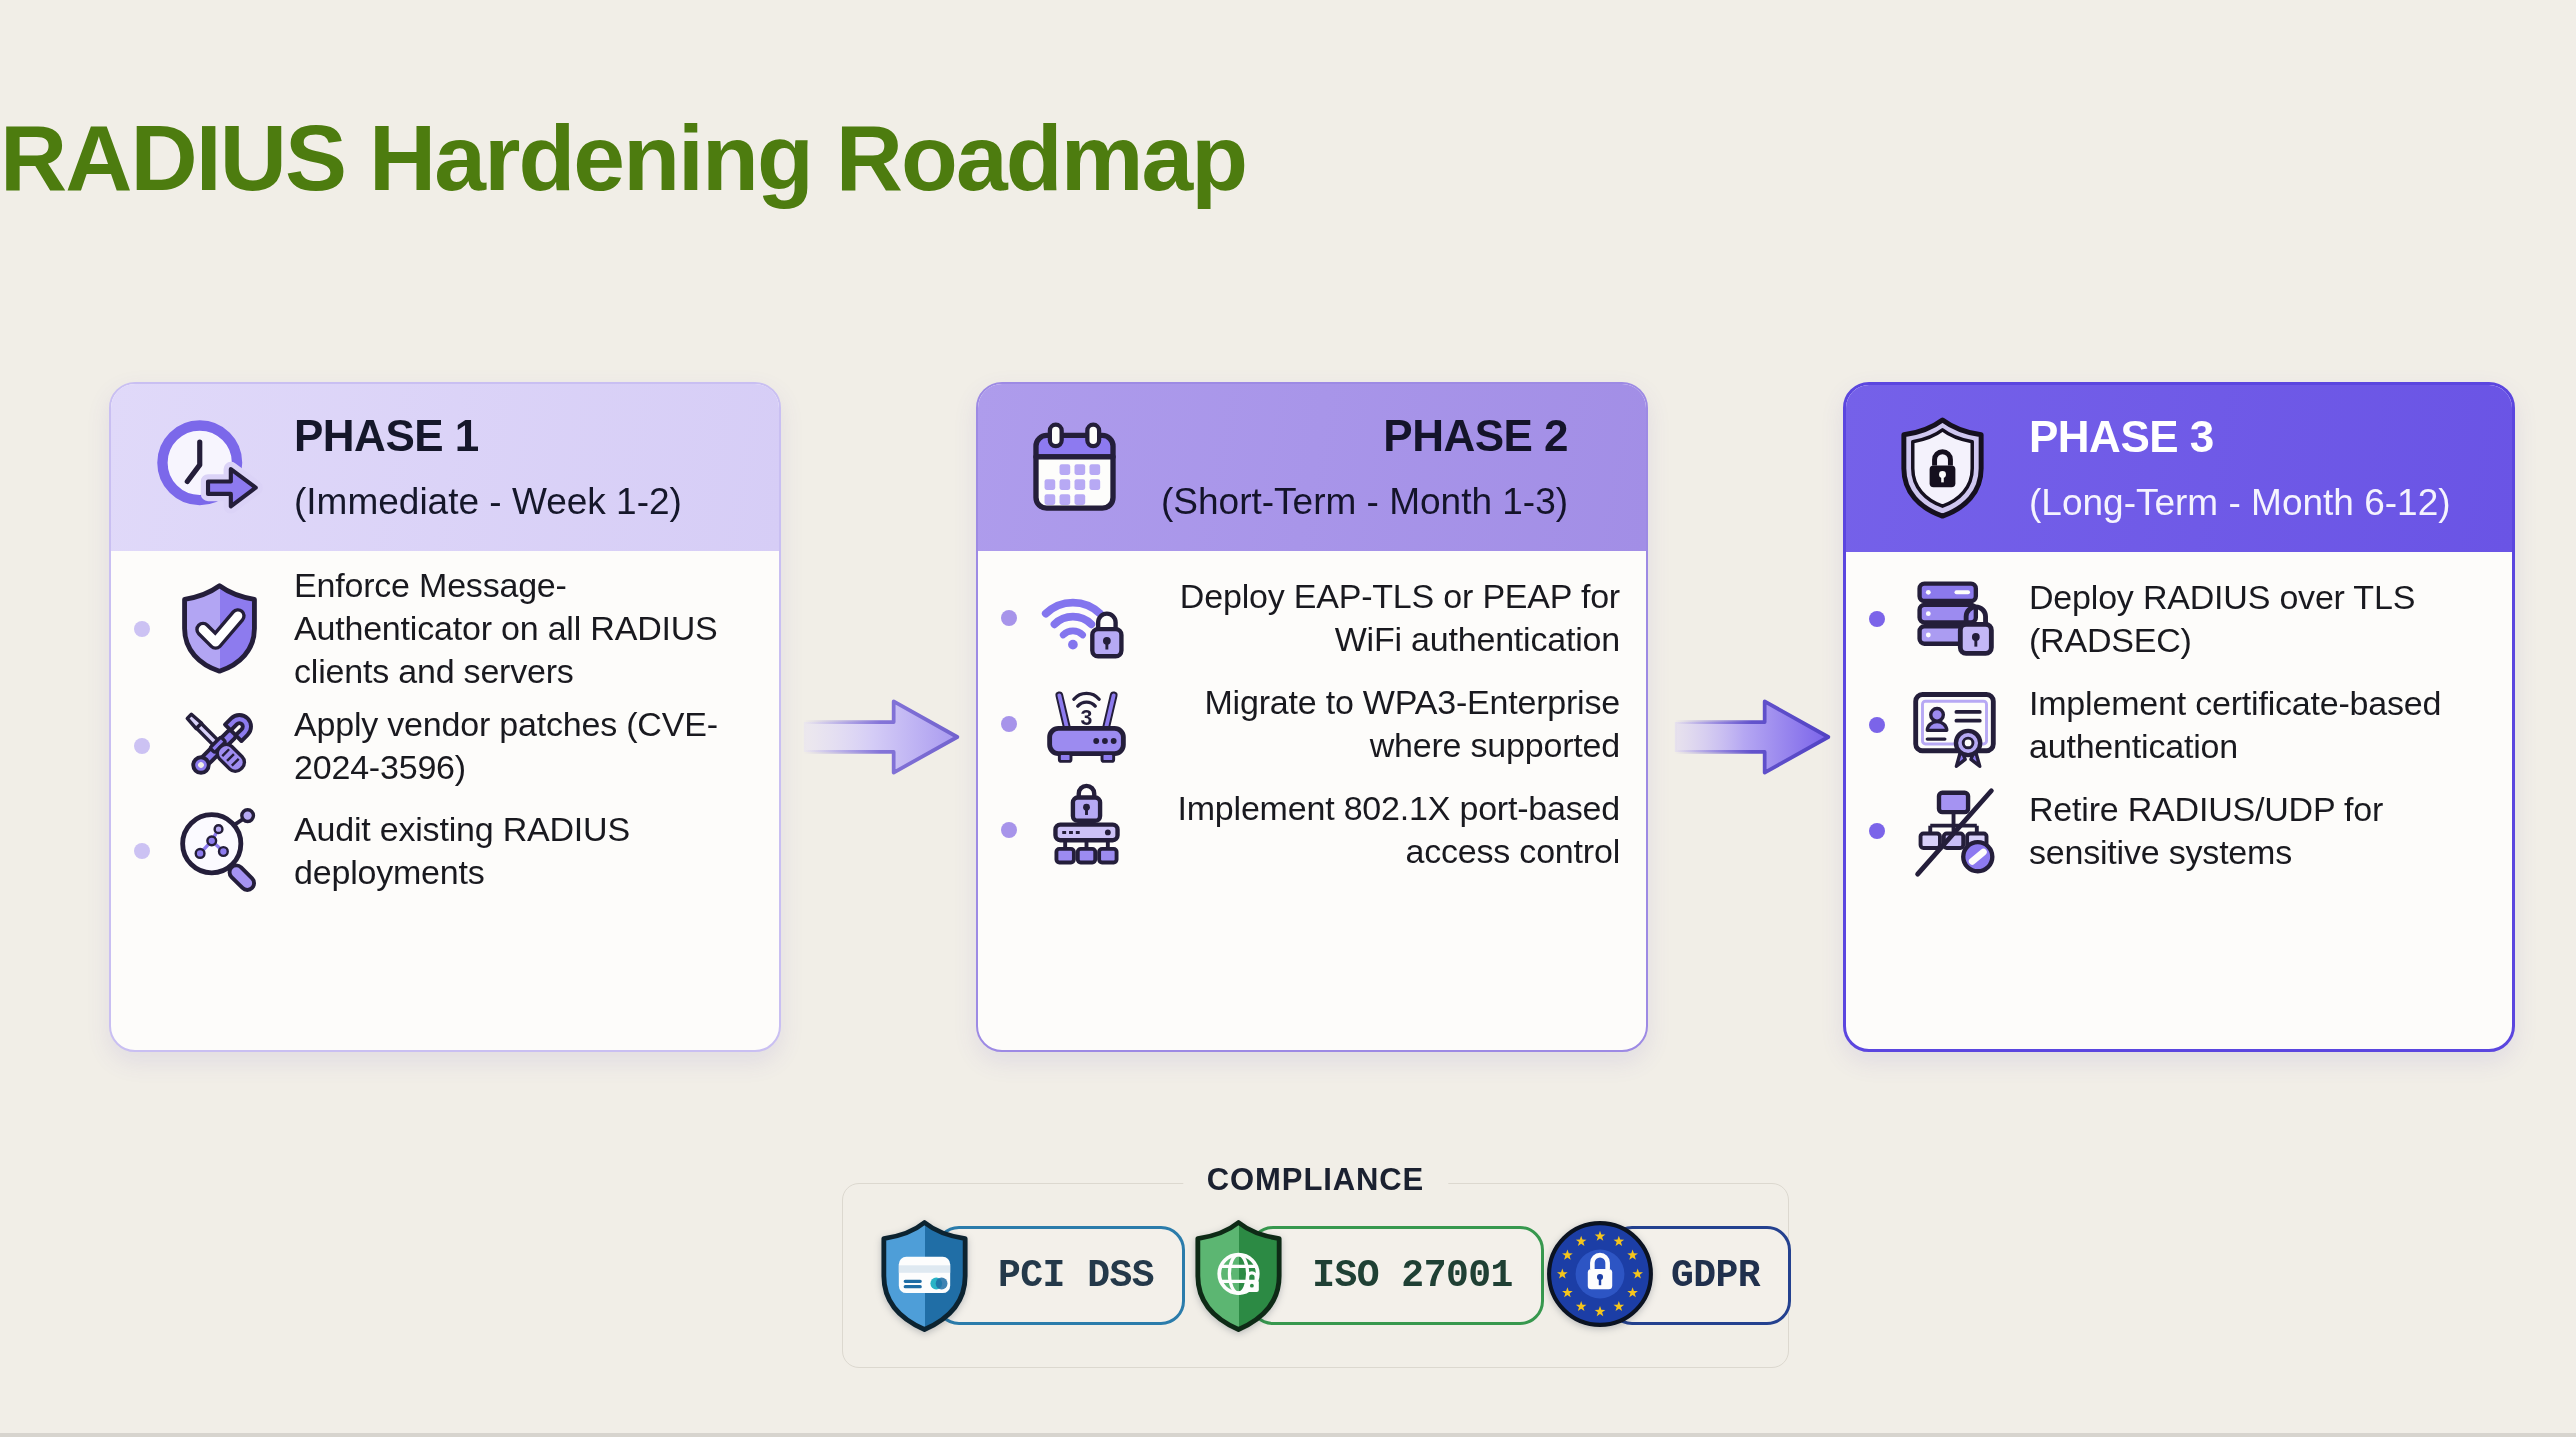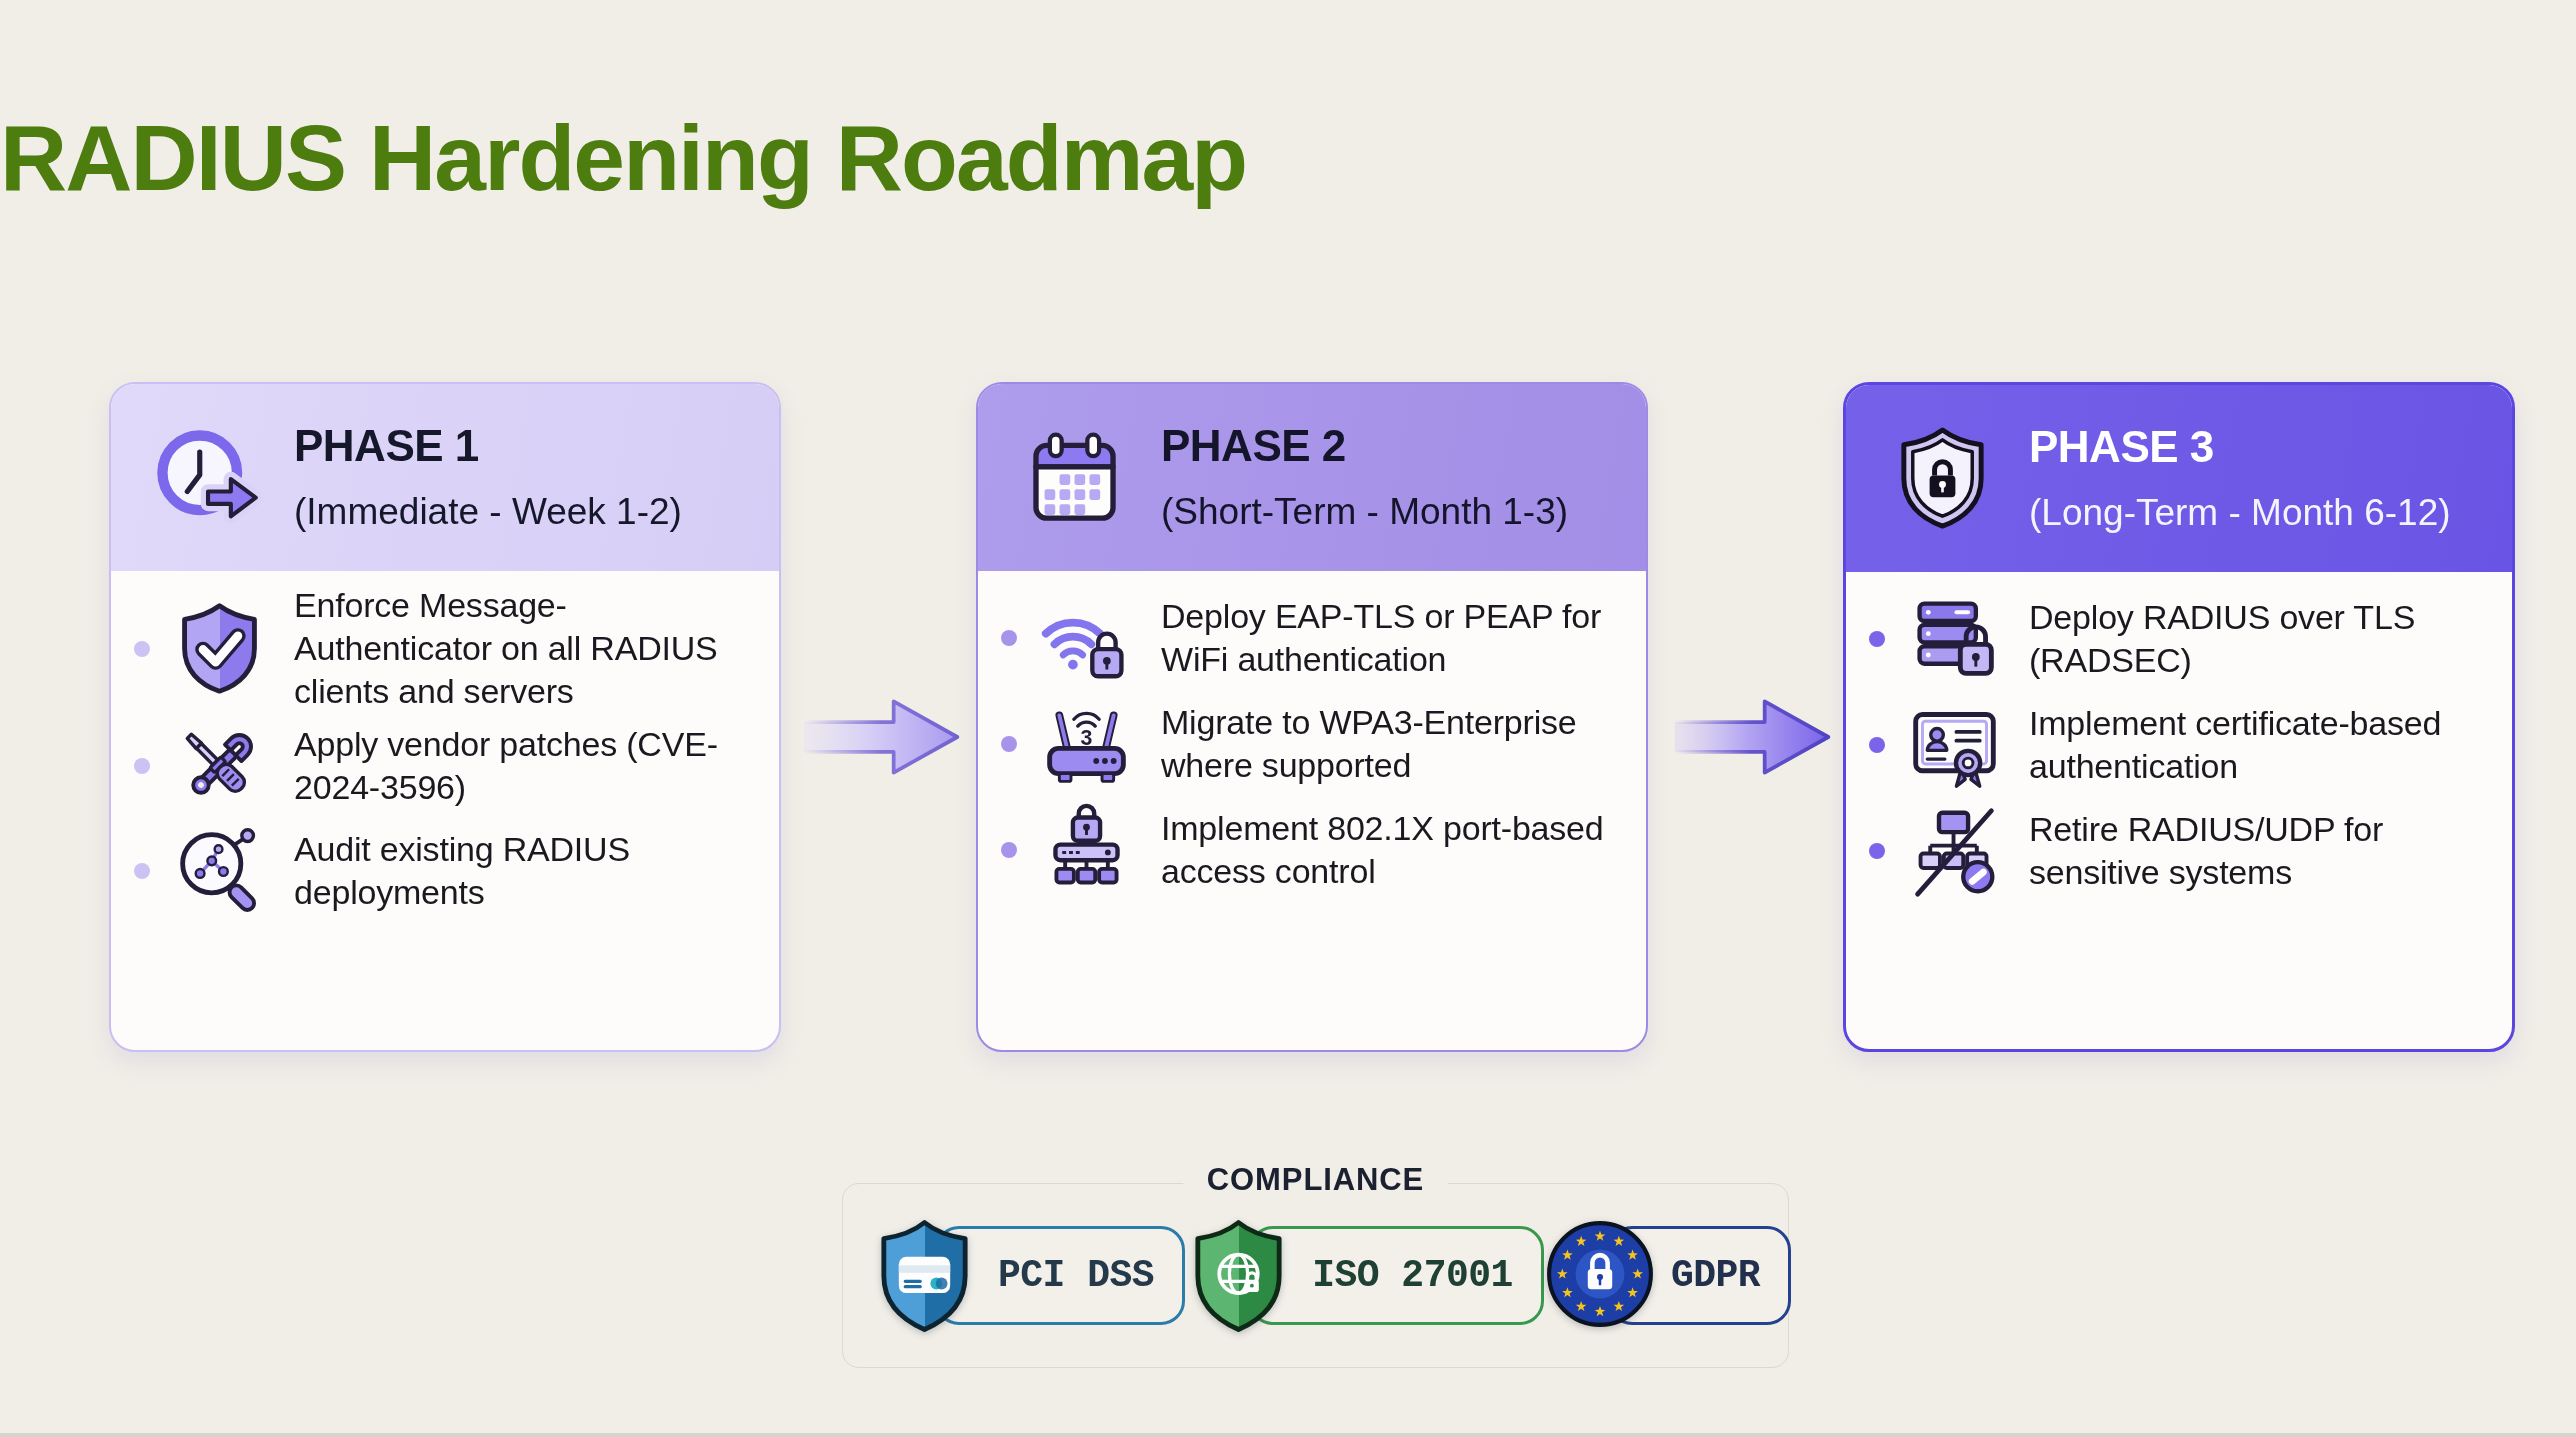--- a/index.html
+++ b/index.html
@@ -15,24 +15,24 @@
     letter-spacing:-1.9px; color:#4d7c0f;
   }
   
   .card {
     position:absolute; top:382px; width:672px; height:670px;
     border-radius:26px; background:#fdfcfa; overflow:hidden;
     border:2.8px solid #c9bff2;
     box-shadow:0 9.4px 24px rgba(90,70,190,0.10);
   }
   .card1 { left:109px;  border-color:#c9bff2; }
-  .card2 { left:976px; border-color:#9d8ae4; }
+  .card2 { left:976px; border-color:#9d8ae4;text-align:right; }
   .card3 { left:1843px; border-color:#5b46df; border-width:3.7px; }
   .card-header {
-    height:187px; display:flex; align-items:center;
+    height:167px; display:flex; align-items:center;
     padding:0 28px 0 39px; gap:30px;
   }
   .card1 .card-header { background:linear-gradient(100deg,#e0d9f9,#d6cdf6); color:#15172a; }
   .card2 .card-header { background:linear-gradient(100deg,#ae9cec,#a28ee6); color:#14142a; }
   .card3 .card-header { background:linear-gradient(100deg,#7561e9,#6a54e5); color:#ffffff; }
   .hicon { flex:none; width:114px; height:114px; display:flex; align-items:center; justify-content:center; }
   .phase-name { font-size:44px; font-weight:bold; letter-spacing:-0.5px; line-height:1.05; }
   .phase-time { font-size:37px; font-weight:normal; margin-top:24px; line-height:1.05; }
   .card3 .phase-time { color:rgba(255,255,255,0.93); }
   .card-body {

